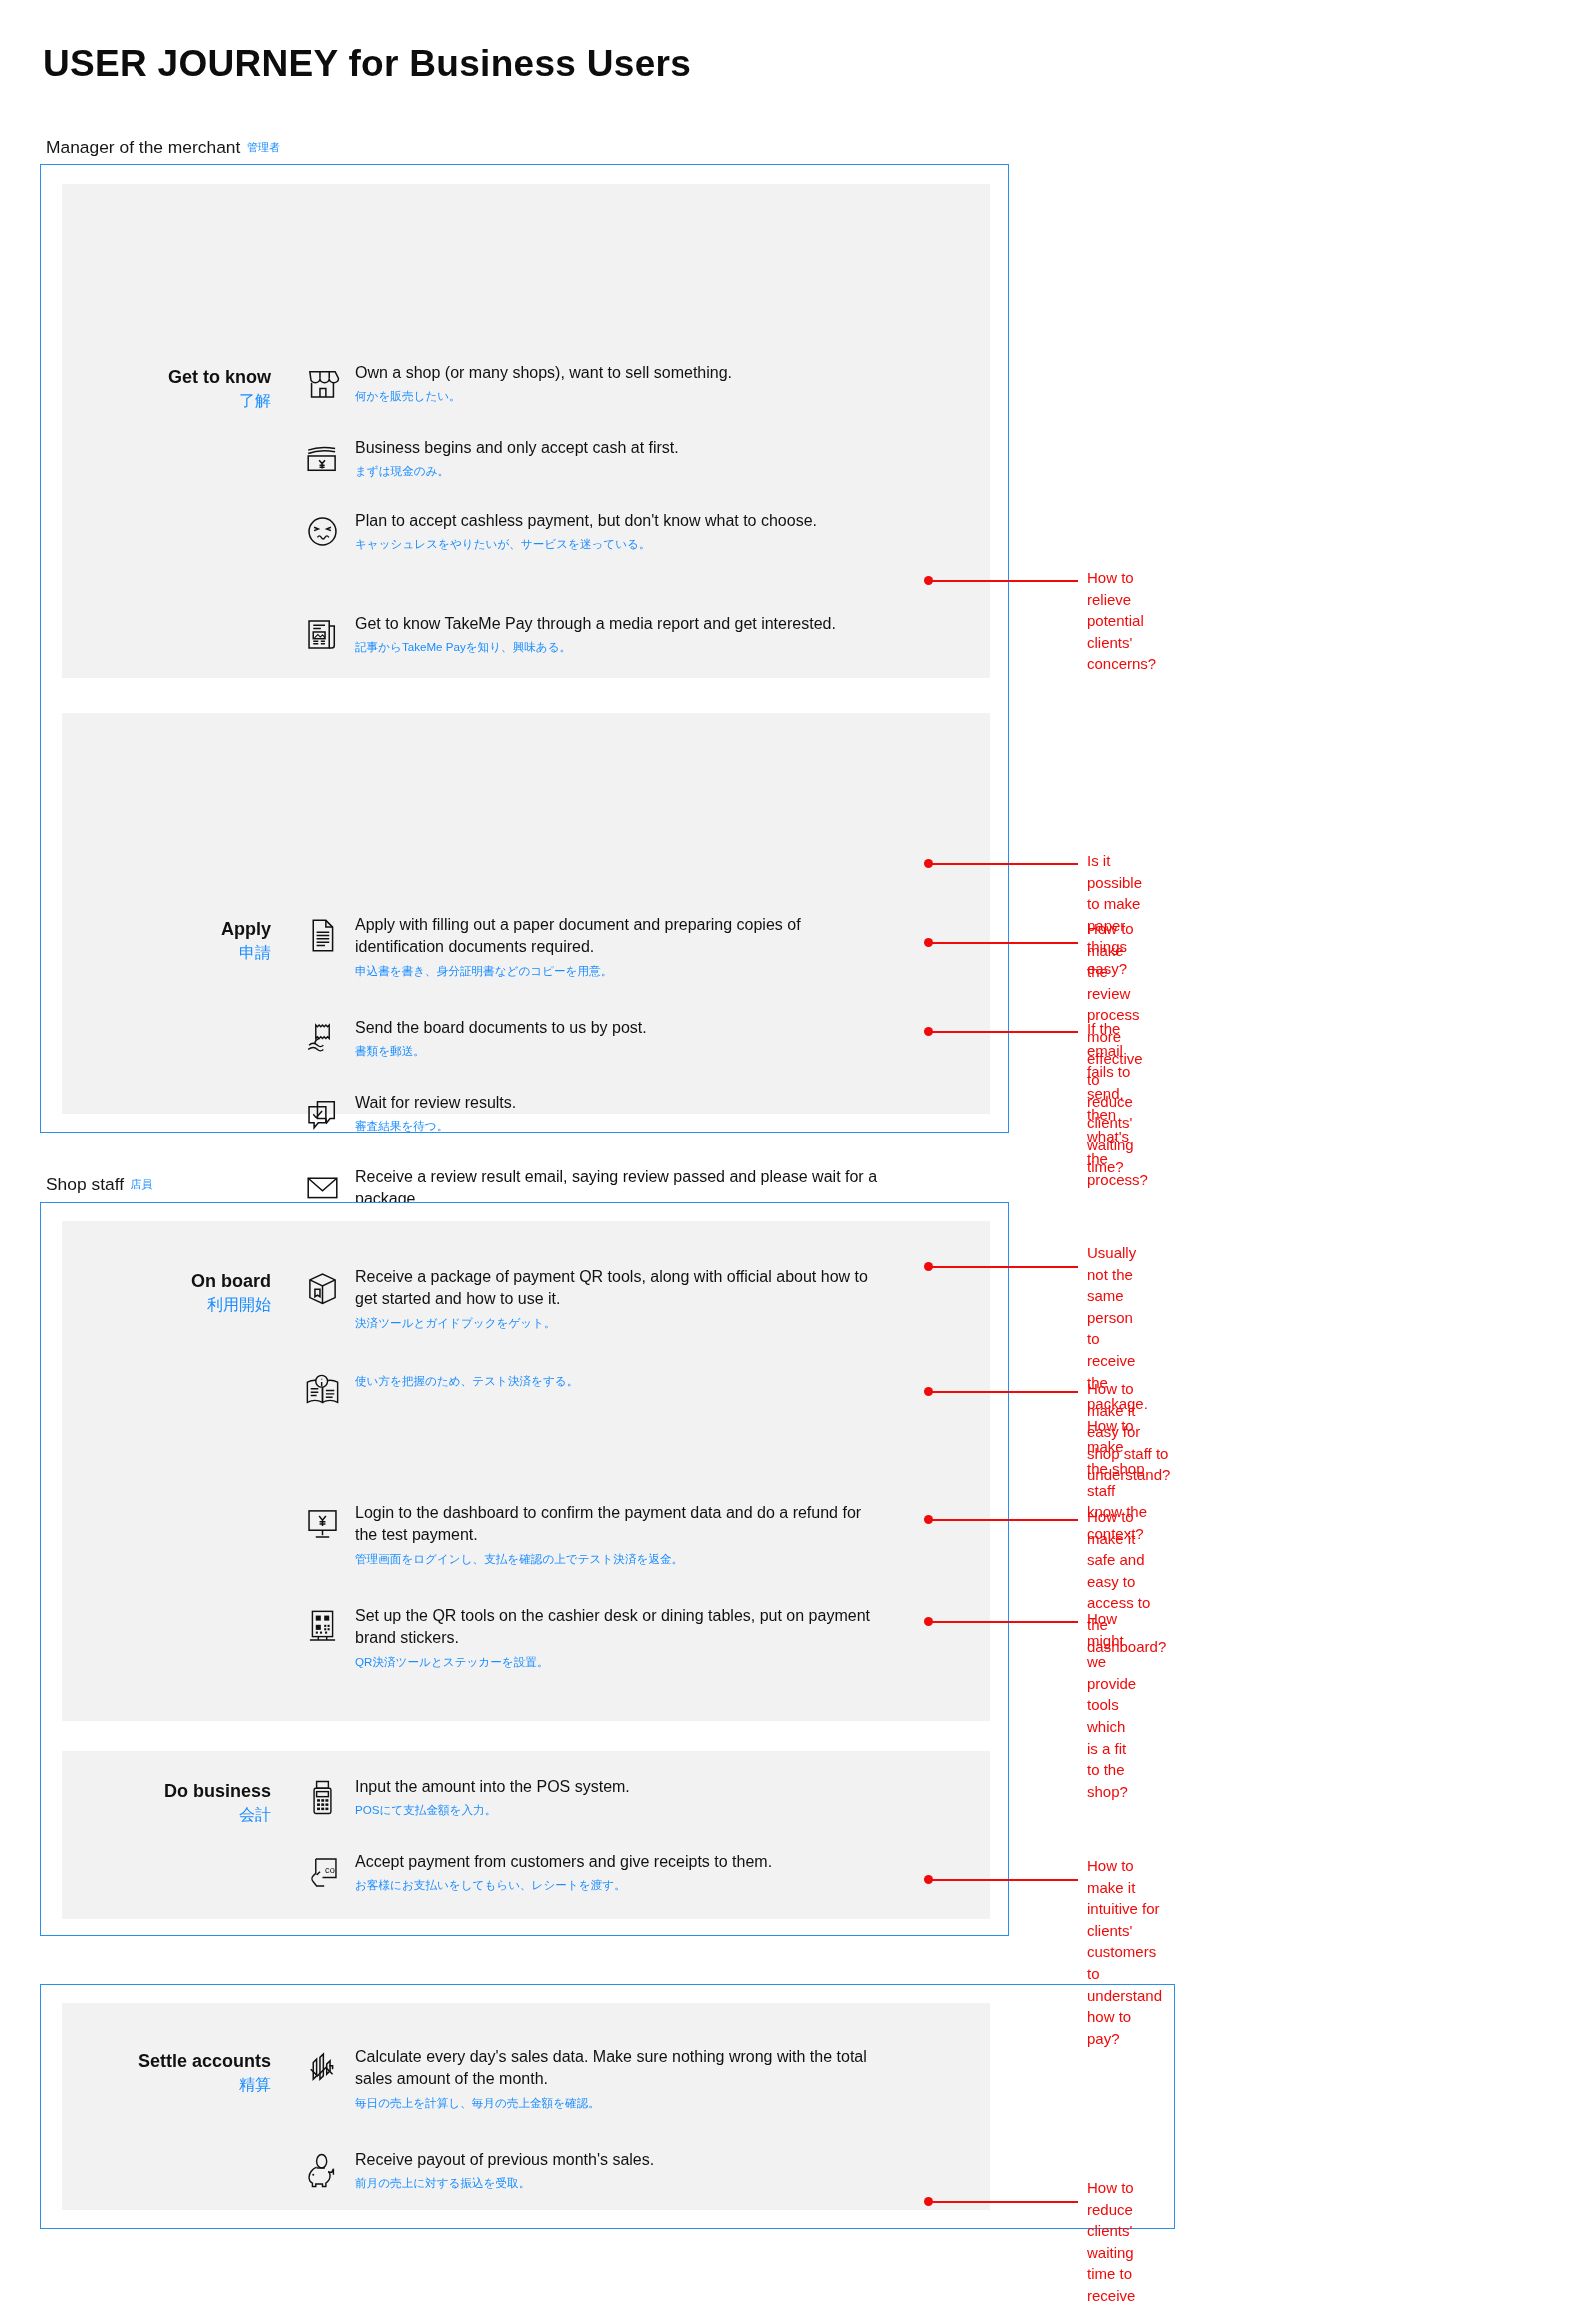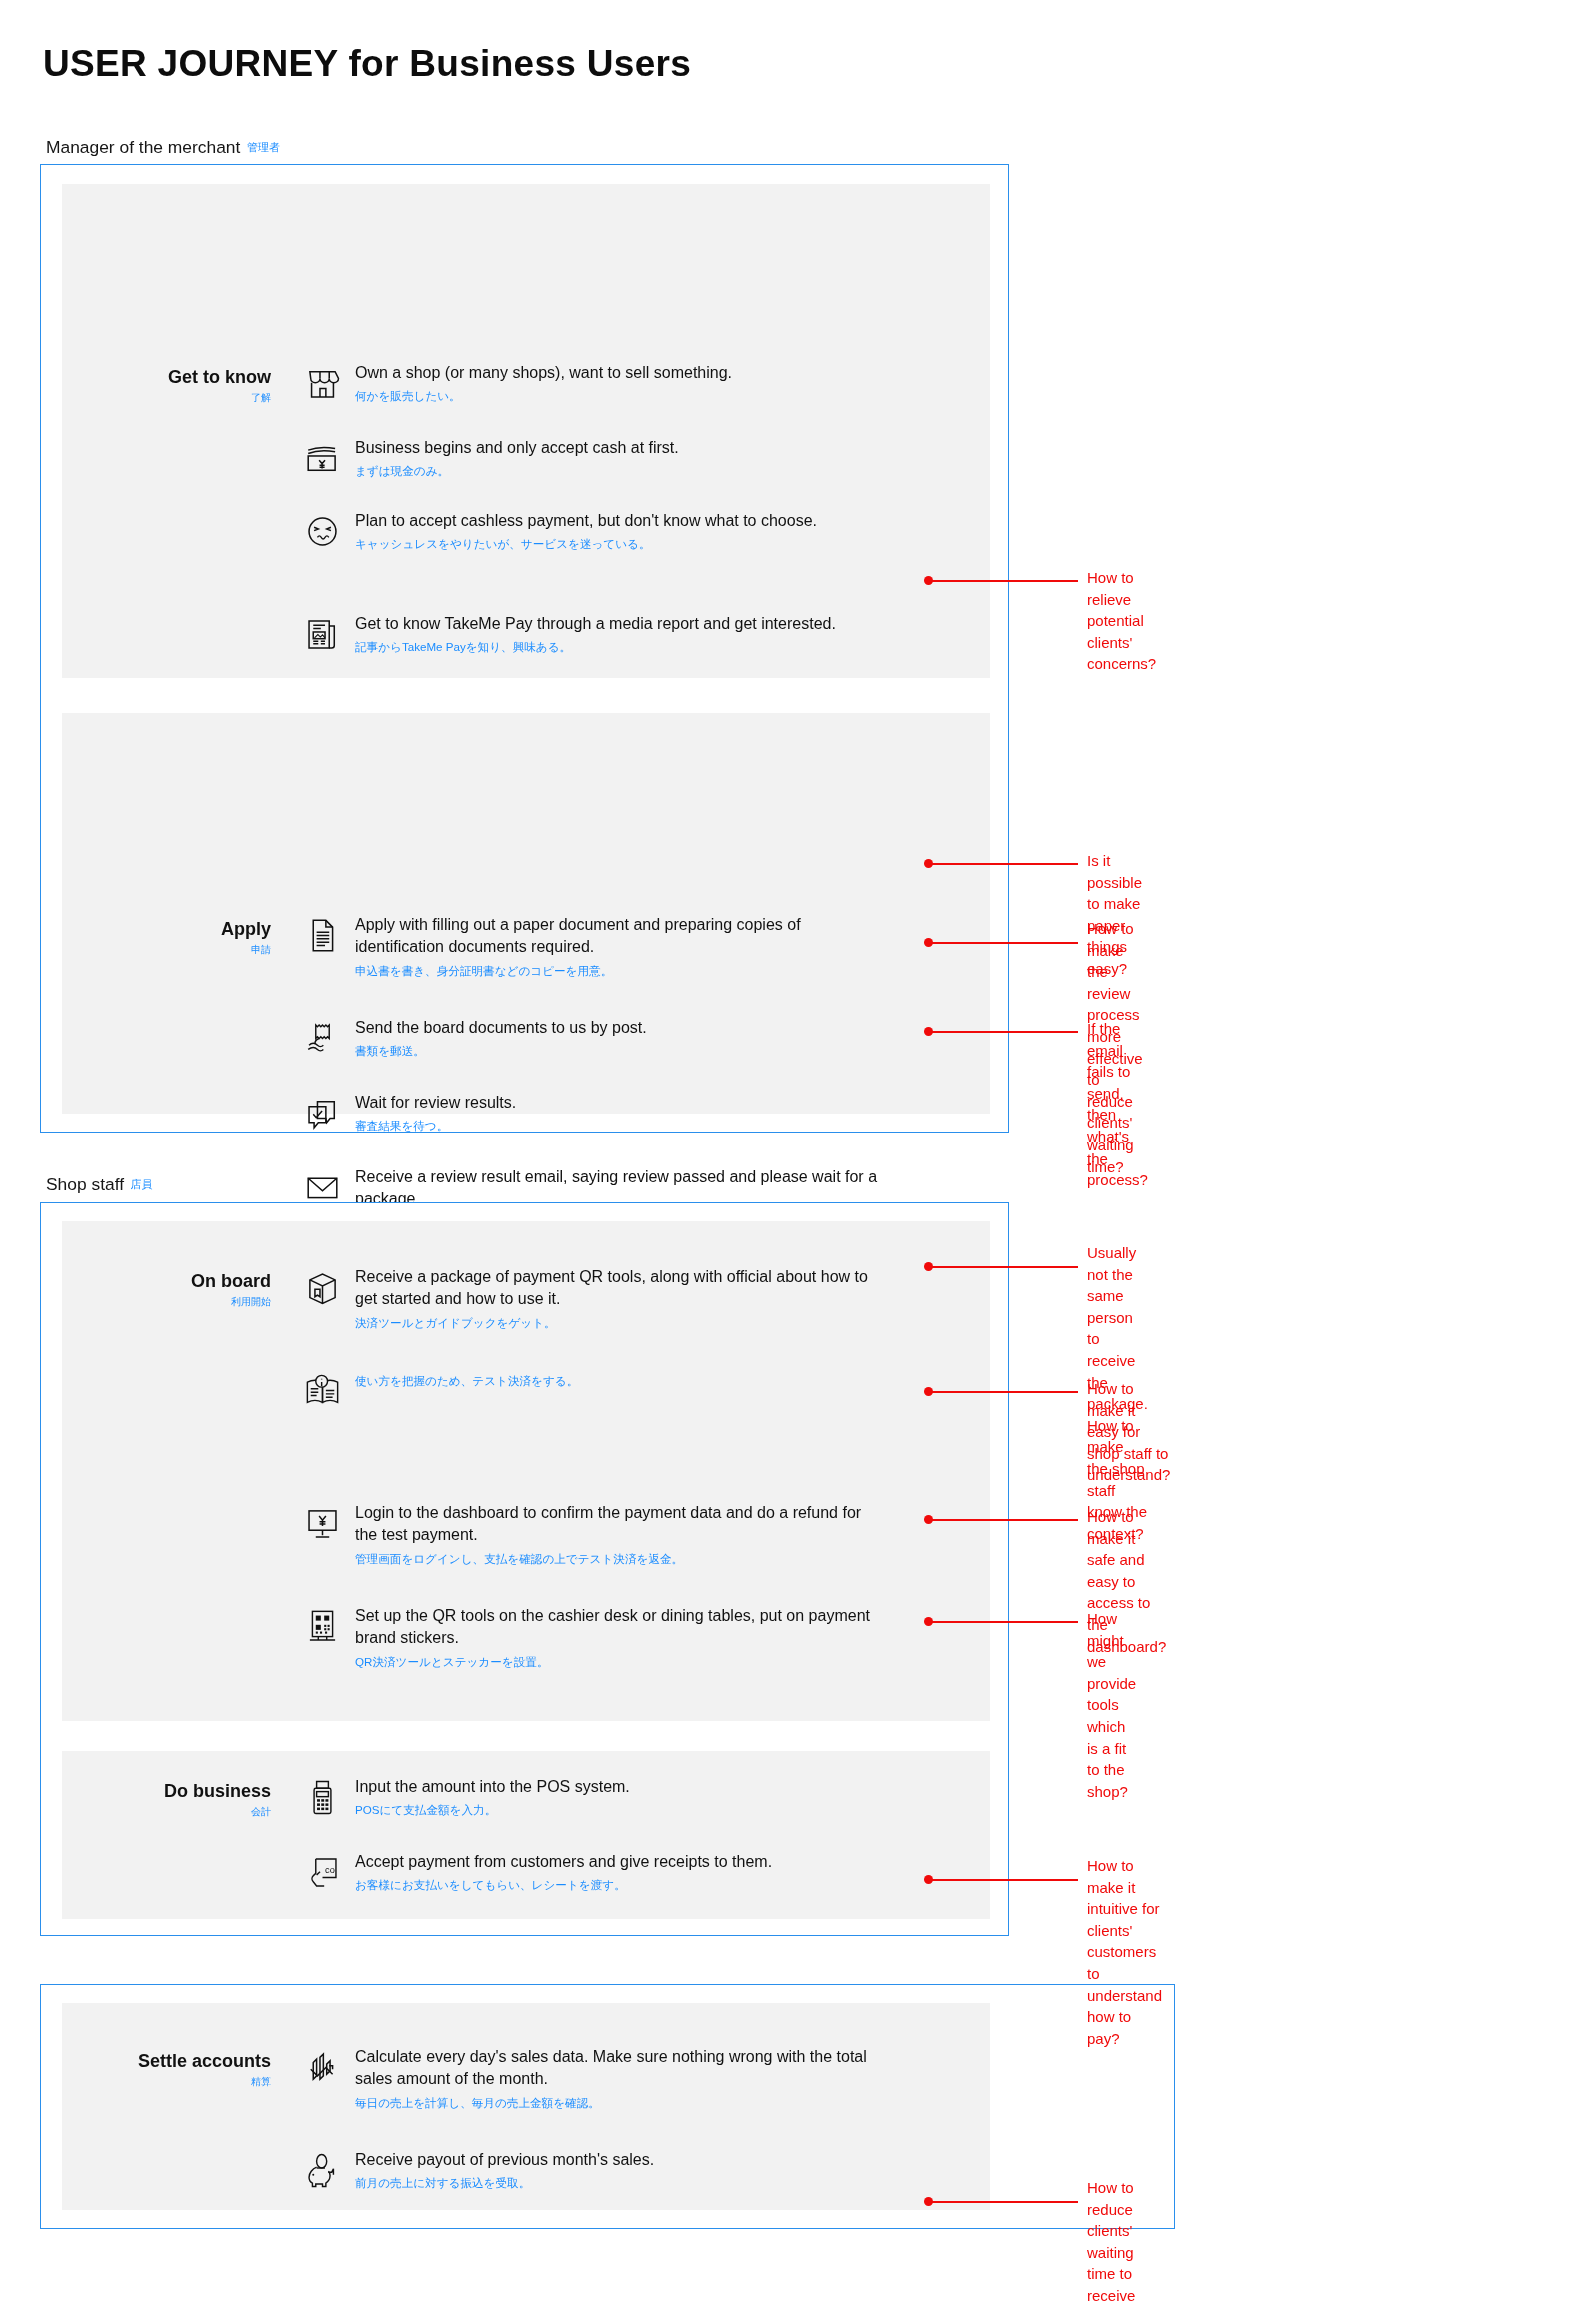--- a/index.html
+++ b/index.html
@@ -59,21 +59,21 @@
   }
   .stage-head .en {
     display:block;
     font-size:18px;
     font-weight:bold;
     color:#111111;
     white-space:nowrap;
   }
   .stage-head .jp {
     display:block;
-    font-size:10px;
+    font-size:16px;
     color:#1a8cff;
     margin-top:3.3px;
   }
 
   
   .step { position:absolute; }
   .step .icon {
     position:absolute;
     left:0; top:0;
     width:37px; height:37px;

